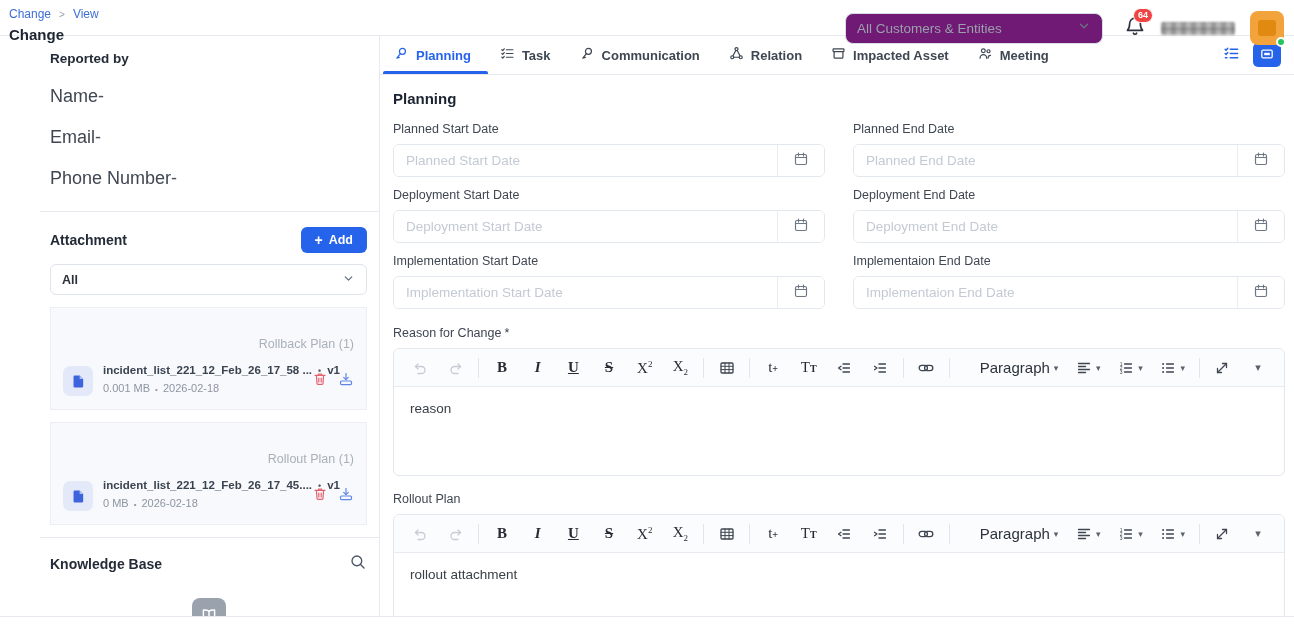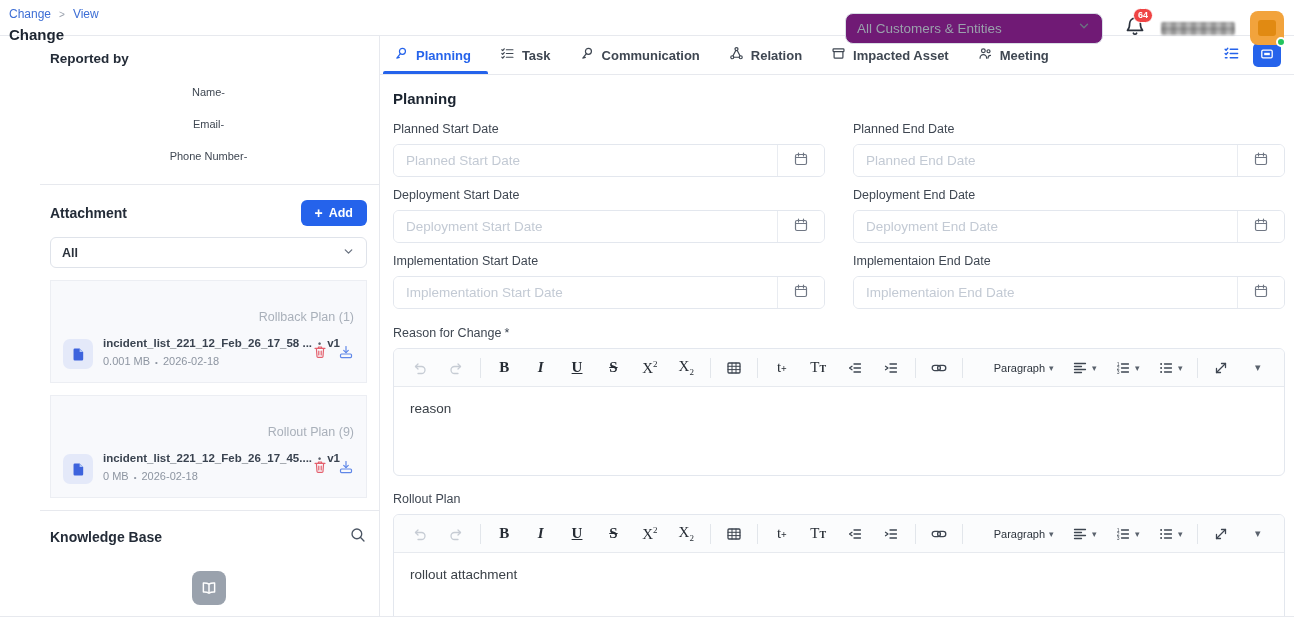--- a/index.html
+++ b/index.html
@@ -33,21 +33,21 @@
   
   .content-row { display:flex; height:581px; border-bottom:1px solid #e7e9ee; }
   .sidebar { width:340px; border-right:1px solid #e7e9ee; overflow:hidden; flex:none;margin-left:40px; }
   .main { flex:1; display:flex; flex-direction:column; overflow:hidden; }
 
   
   .side-sec { padding:15px 12px 12px 10px; border-bottom:1px solid #e7e9ee; }
   .side-sec:last-child { border-bottom:none; }
   .sec-title { font-size:13.5px; font-weight:600; color:#242c38; }
   .sec-title.bold { font-weight:700; font-size:14px; }
-  .info-row { display:flex; justify-content:center; font-size:11px; color:#3f4752; margin-top:20px; }
+  .info-row { display:flex; justify-content:flex-start; font-size:18px; color:#3f4752; margin-top:20px; }
   .info-row .val { color:#4a525e; }
   .sec-head { display:flex; justify-content:space-between; align-items:center; }
   .add-btn { background:var(--primary,#2563eb); color:#fff; border:none; border-radius:6px;
     font-size:12.5px; font-weight:600; padding:6px 14px; display:flex; gap:6px; align-items:center; cursor:pointer; }
   .flat-select { margin-top:11px; height:31px; border:1px solid #dfe3ea; border-radius:6px;
     display:flex; align-items:center; justify-content:space-between; padding:0 11px; cursor:pointer; background:#fff; }
   .flat-select .txt { font-size:12.5px; font-weight:600; color:#2a313b; }
   .att-card { margin-top:12px; background:#f8f9fc; border:1px solid #eceef3; border-radius:0; padding:29px 12px 13px;text-align:right; }
   .att-group-title { font-size:12.5px; color:#a9b0ba; margin-bottom:13px; }
   .file-row { display:flex; align-items:flex-start; }
@@ -99,21 +99,21 @@
     display:flex; align-items:center; justify-content:center; gap:4px; cursor:pointer; color:#262c34; }
   .tb-btn.disabled svg * { stroke:#c6ccd4; }
   .tb-div { width:1px; height:20px; background:#e2e6eb; flex:none; }
   .g { font-size:15px; color:#262c34; font-family:"Liberation Serif", serif; line-height:1; }
   .g sup, .g sub { font-size:9px; }
   .fb { font-weight:700; }
   .fi { font-style:italic; font-weight:600; }
   .fu { text-decoration:underline; font-weight:600; }
   .fs { text-decoration:line-through; font-weight:600; }
   .g .sm { font-size:10px; font-weight:700; }
-  .tb-label { font-size:11px; color:#2c333c;margin-left:16px; }
+  .tb-label { font-size:15px; color:#2c333c;margin-left:16px; }
   .caret { font-size:9px; color:#5a626d; }
   .editor-content { padding:14px 16px; font-size:13.5px; color:#3a4047; min-height:88px; }
   .editor-content.tall { min-height:80px; }
 </style>
 </head>
 <body>
 
 <header class="app-header">
   <div class="hleft">
     <nav class="breadcrumb">
@@ -219,21 +219,21 @@
                     <path d="M8 2.5v6"></path>
                     <path d="M5.7 6.3 8 8.6l2.3-2.3"></path>
                     <rect x="2.5" y="10" width="11" height="3.6" rx="1"></rect>
                   </svg></span>
             </button>
           </div>
         </div>
       </div>
 
       <div class="att-card">
-        <div class="att-group-title">Rollout Plan (9)</div>
+        <div class="att-group-title">Rollout Plan (1)</div>
         <div class="file-row">
           <div class="file-ic">
             <svg width="15" height="15" viewBox="0 0 16 16">
                 <path fill="#3d63dd" d="M4 1.5h5.2L13 5.3V13a1.3 1.3 0 0 1-1.3 1.3H4A1.3 1.3 0 0 1 2.7 13V2.8A1.3 1.3 0 0 1 4 1.5Z"></path>
                 <path fill="#aec4f4" d="M9.2 1.5v3.8H13Z"></path>
               </svg>
           </div>
           <div class="file-info">
             <div class="file-name-line">
               <span class="file-name">incident_list_221_12_Feb_26_17_45....</span>

